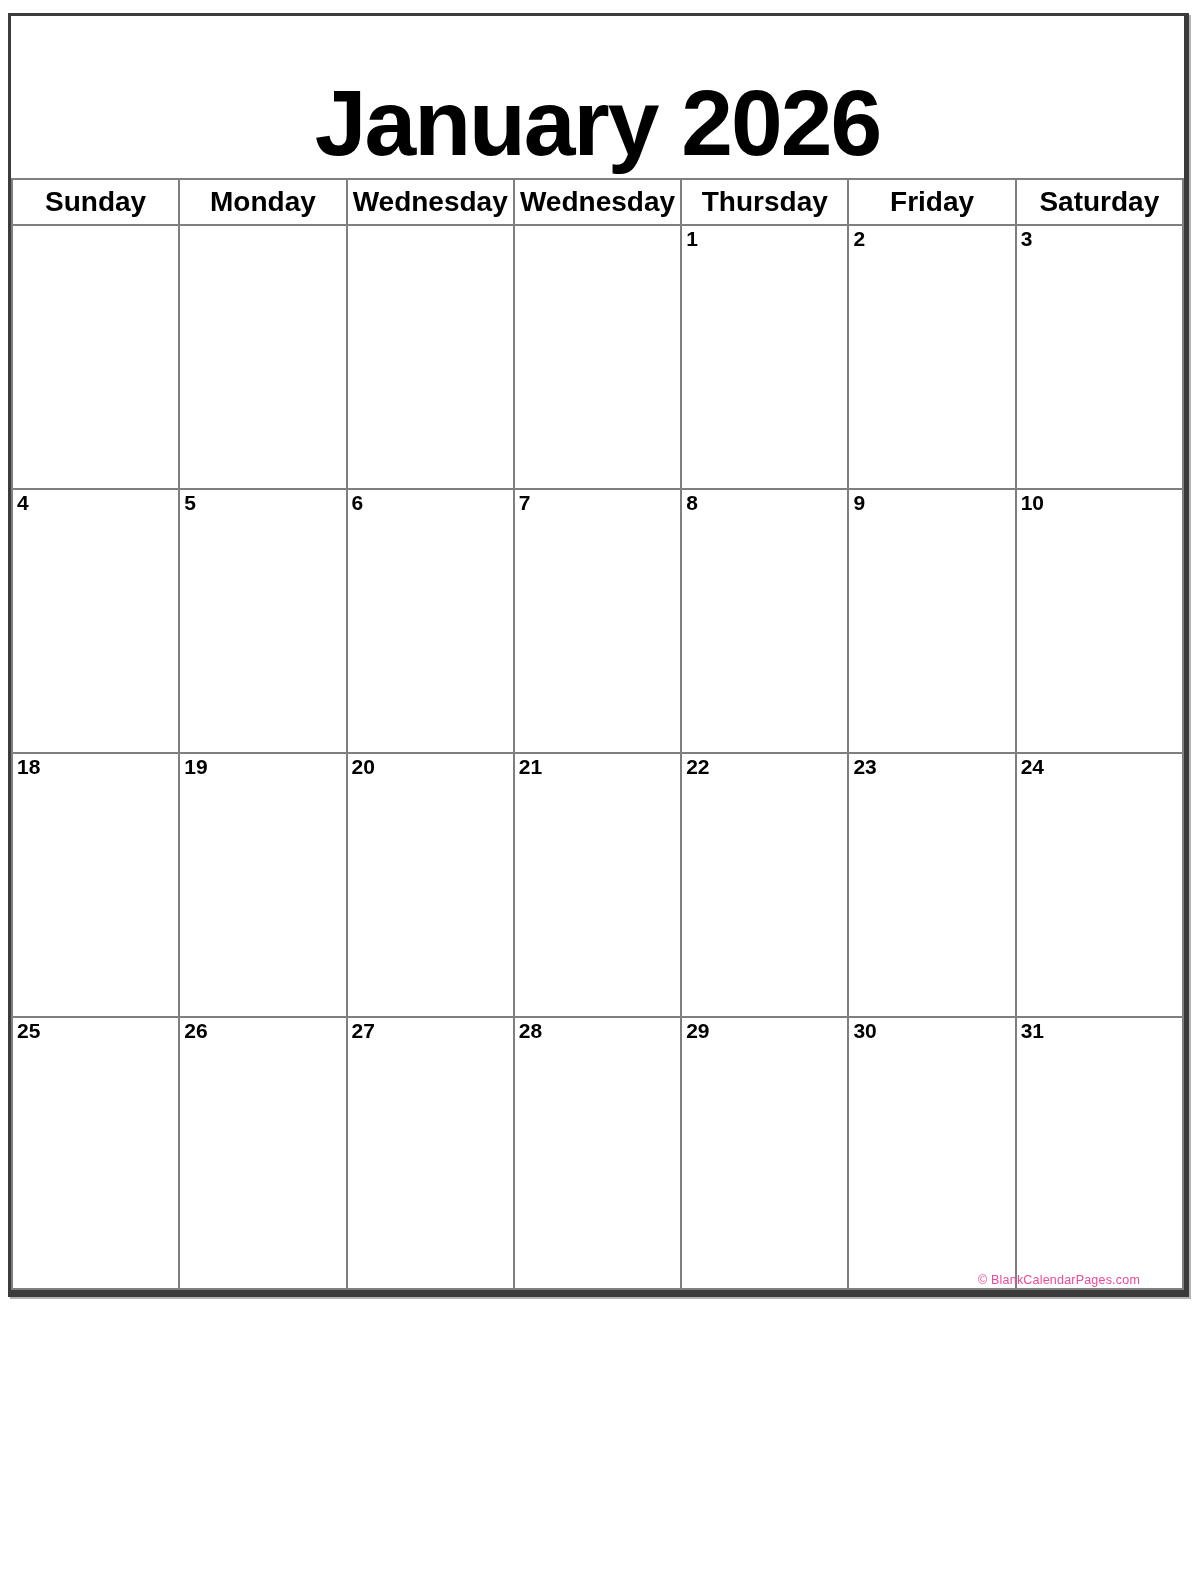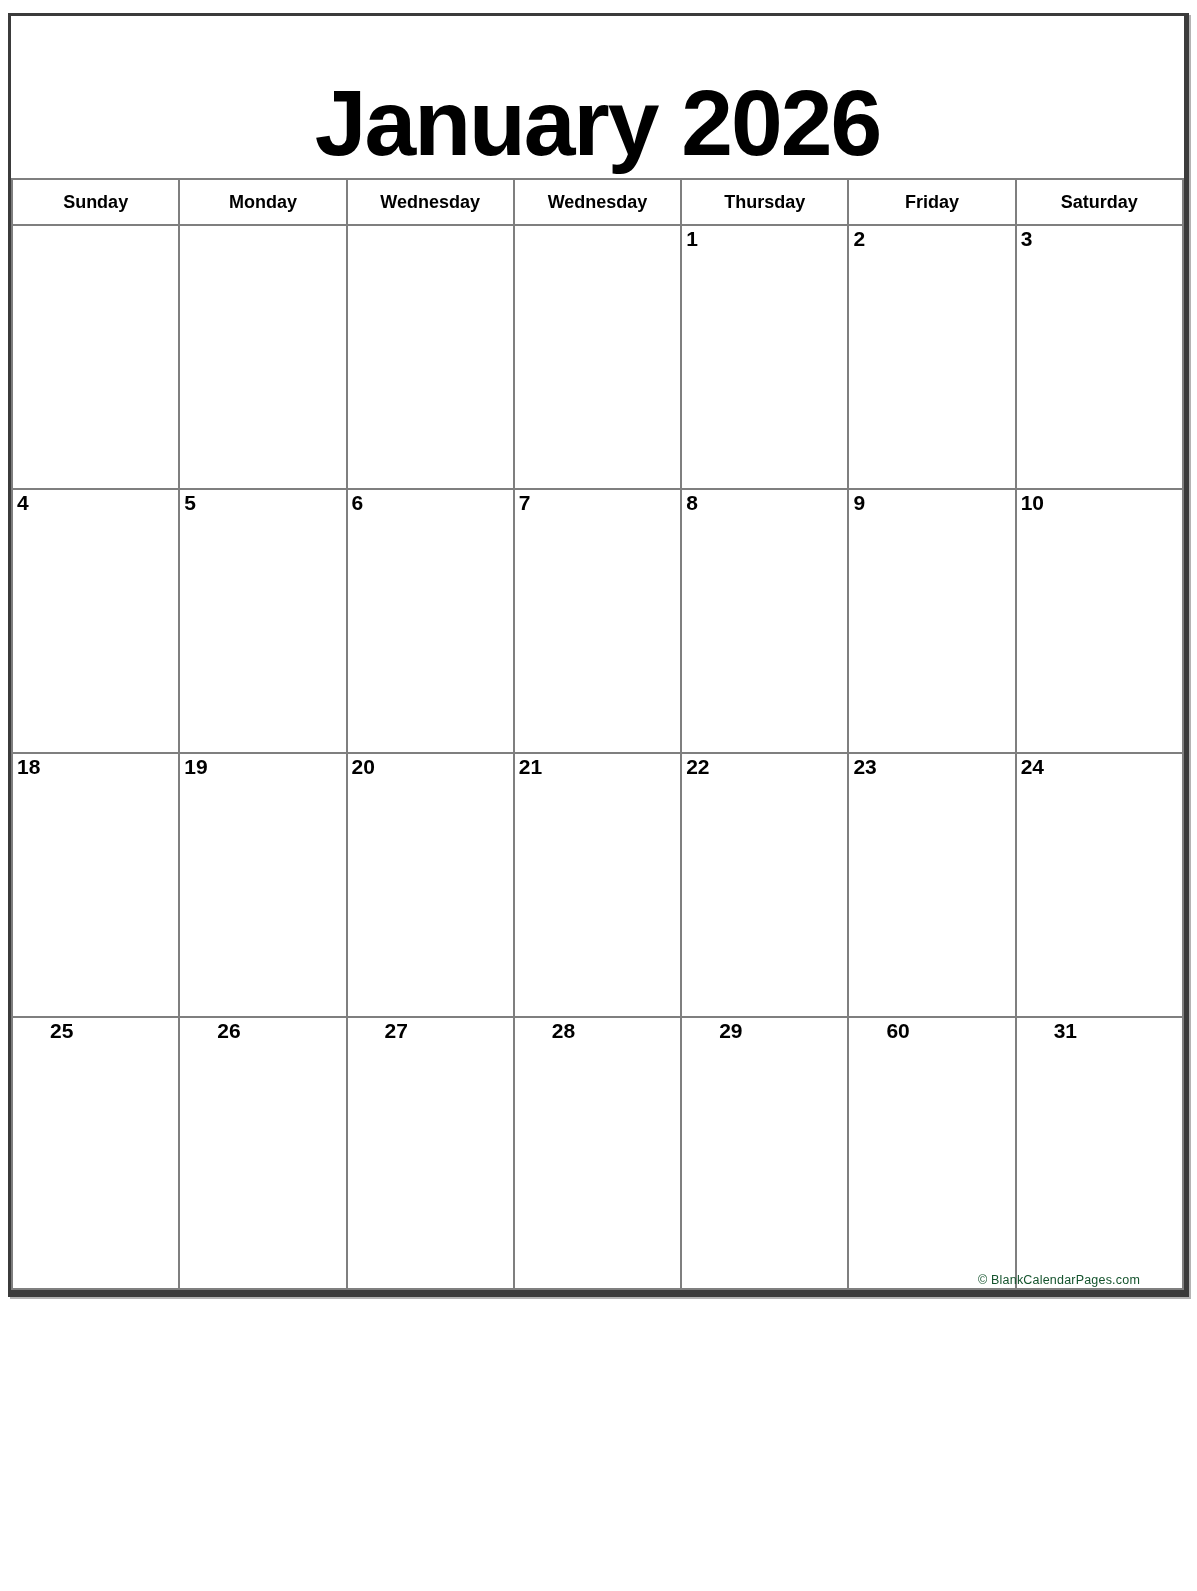--- a/index.html
+++ b/index.html
@@ -43,53 +43,52 @@
     white-space: nowrap;
   }
   table.cal {
     width: 100%;
     border-collapse: collapse;
     table-layout: fixed;
   }
   table.cal th {
     border: 2px solid #7f7f7f;
     height: 44px;
-    font-size: 18px;
+    font-size: 28px;
     font-weight: bold;
     text-align: center;
     vertical-align: middle;
     background: #ffffff;
     padding: 0;
   }
   table.cal td {
     border: 2px solid #7f7f7f;
     height: 262px;
     vertical-align: top;
     text-align: left;
     padding: 0;
     background: #ffffff;
   }
   table.cal tr.week-last td {
     height: 270px;
-    padding-left: 33px;
   }
   .daynum {
     display: block;
     padding: 1px 0 0 4px;
     font-size: 21px;
     font-weight: bold;
     line-height: 1.15;
   }
   .watermark {
     position: absolute;
     right: 44px;
     bottom: 3px;
     font-size: 12.5px;
     font-weight: normal;
-    color: #14532d;
+    color: #ec4899;
     letter-spacing: 0.2px;
   }
 </style>
 </head>
 <body>
 
 <div class="frame">
 
   <div class="title-area">
     <div class="title-text">January 2026</div>
@@ -187,21 +186,21 @@
         <td>
             <span class="daynum">27</span>
           </td>
         <td>
             <span class="daynum">28</span>
           </td>
         <td>
             <span class="daynum">29</span>
           </td>
         <td>
-            <span class="daynum">60</span>
+            <span class="daynum">30</span>
           </td>
         <td>
             <span class="daynum">31</span>
           </td>
       </tr>
     </tbody>
   </table>
 
   <div class="watermark">© BlankCalendarPages.com</div>
 

